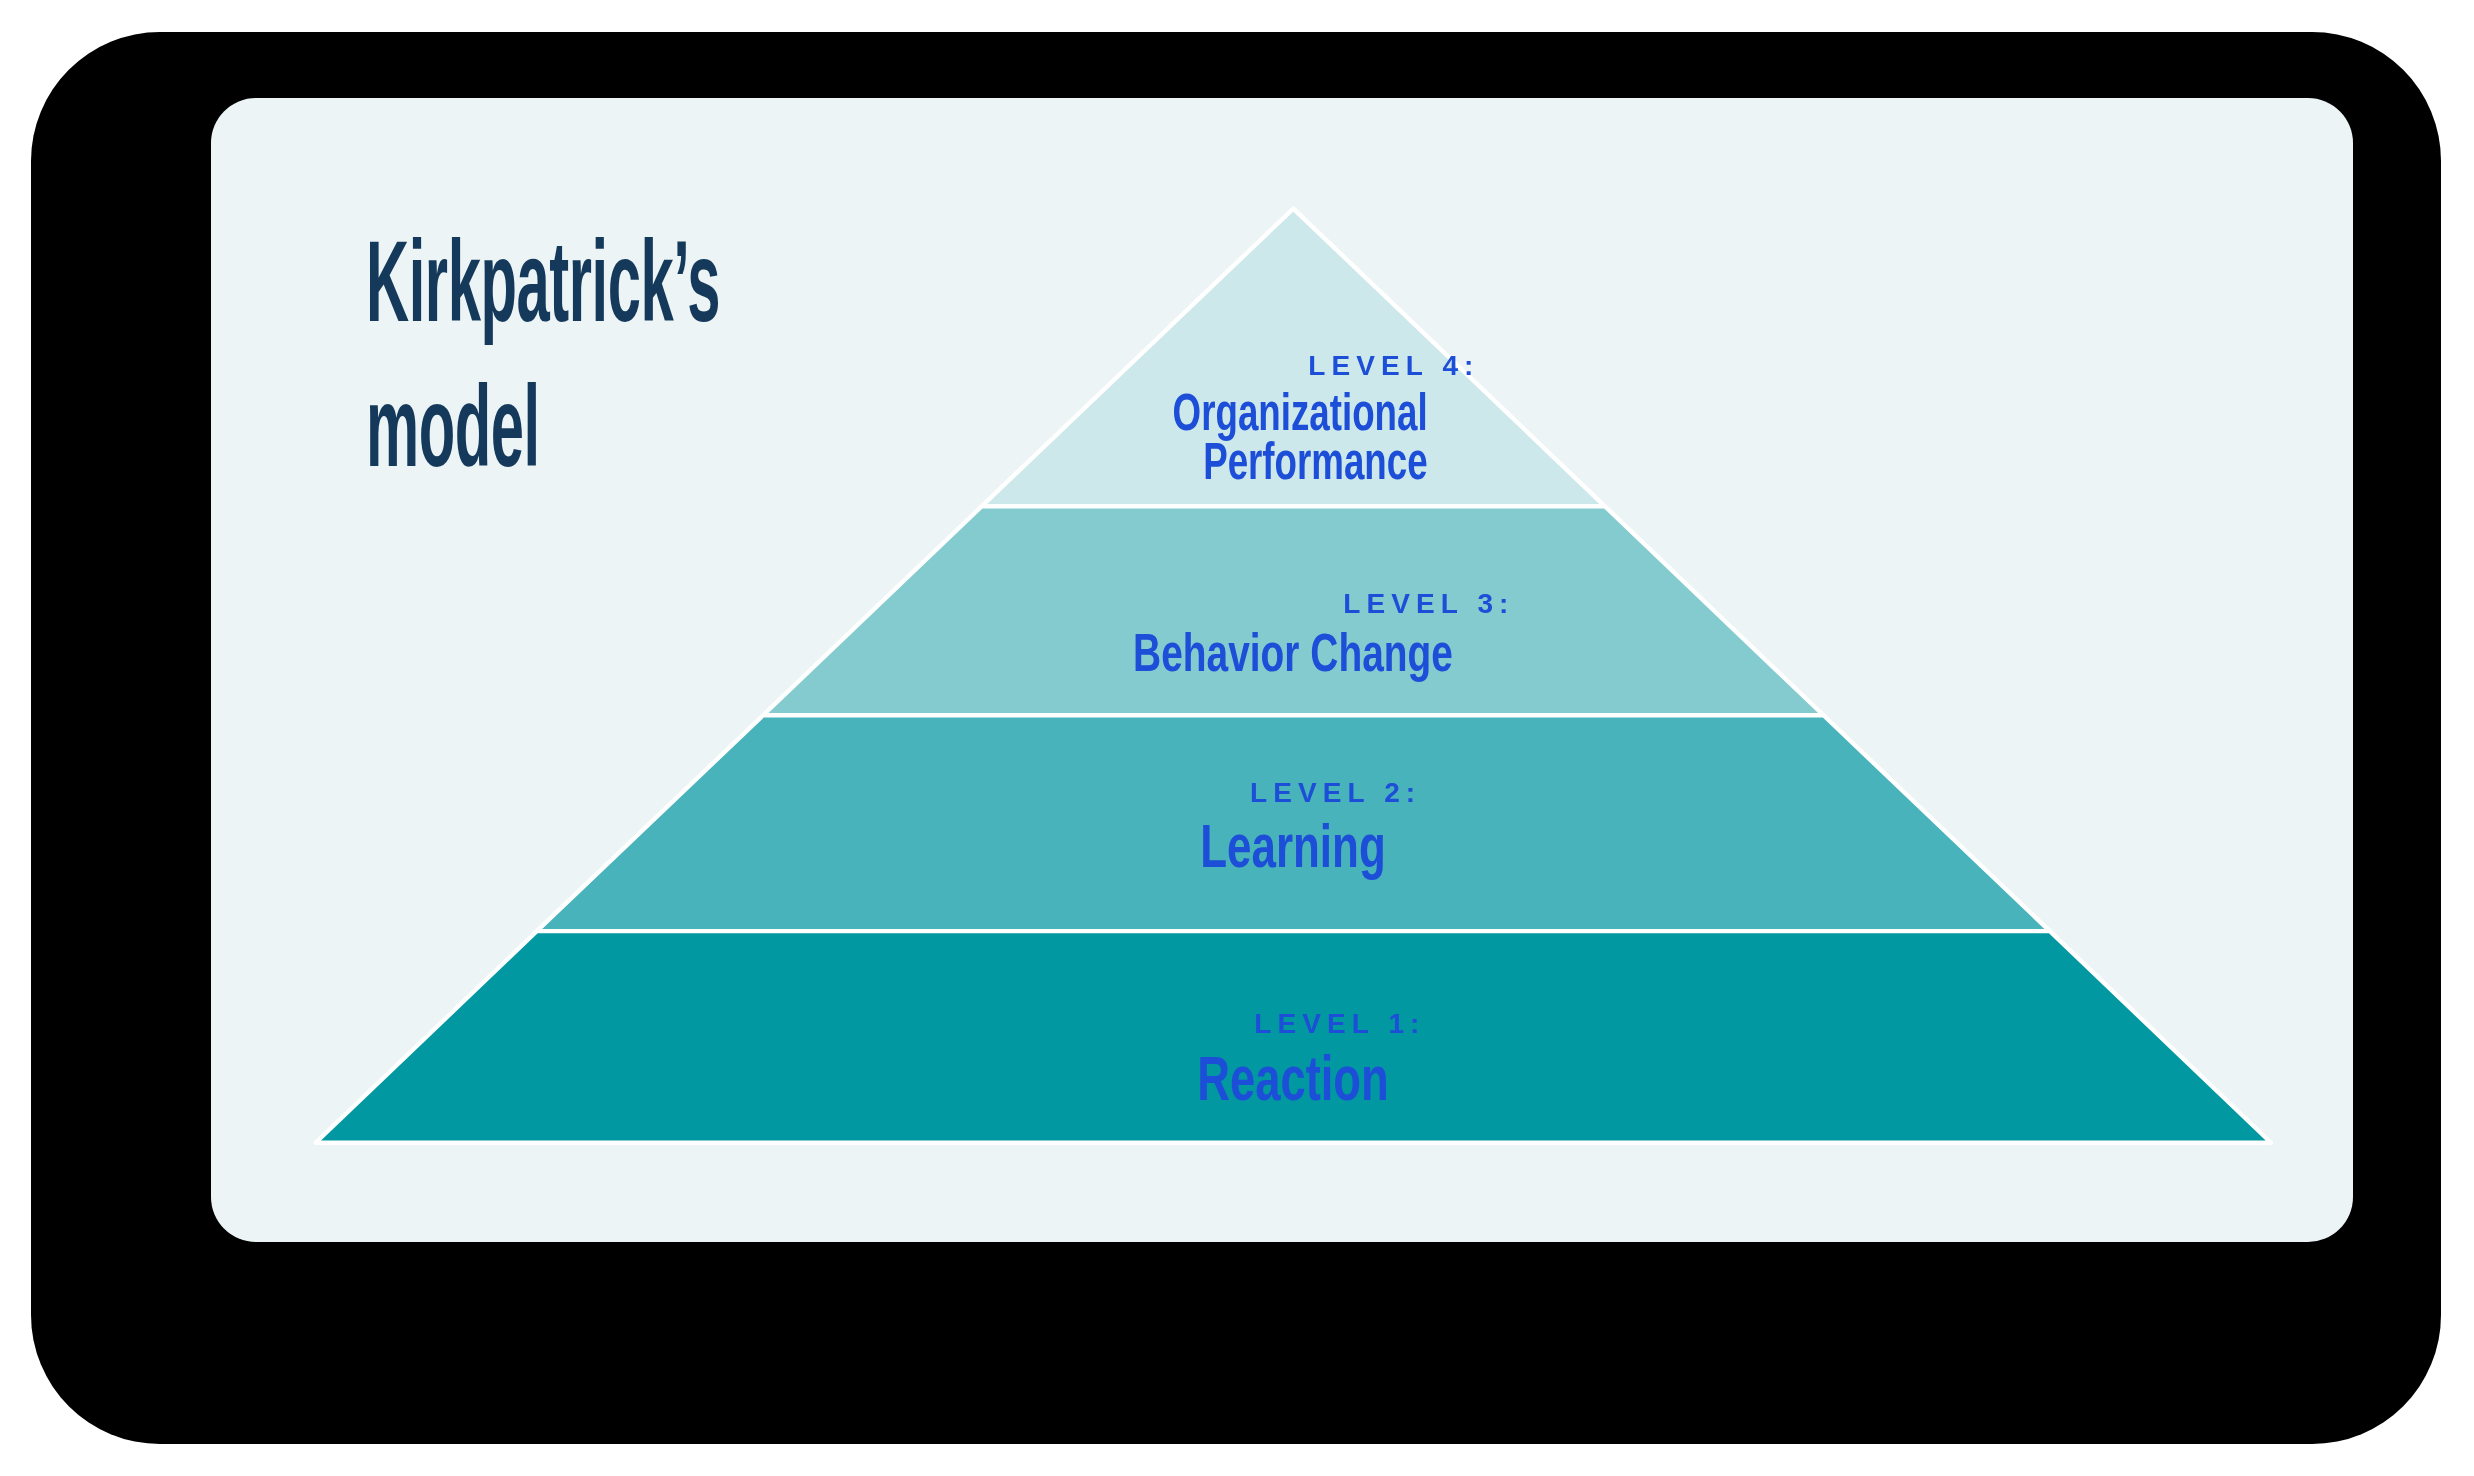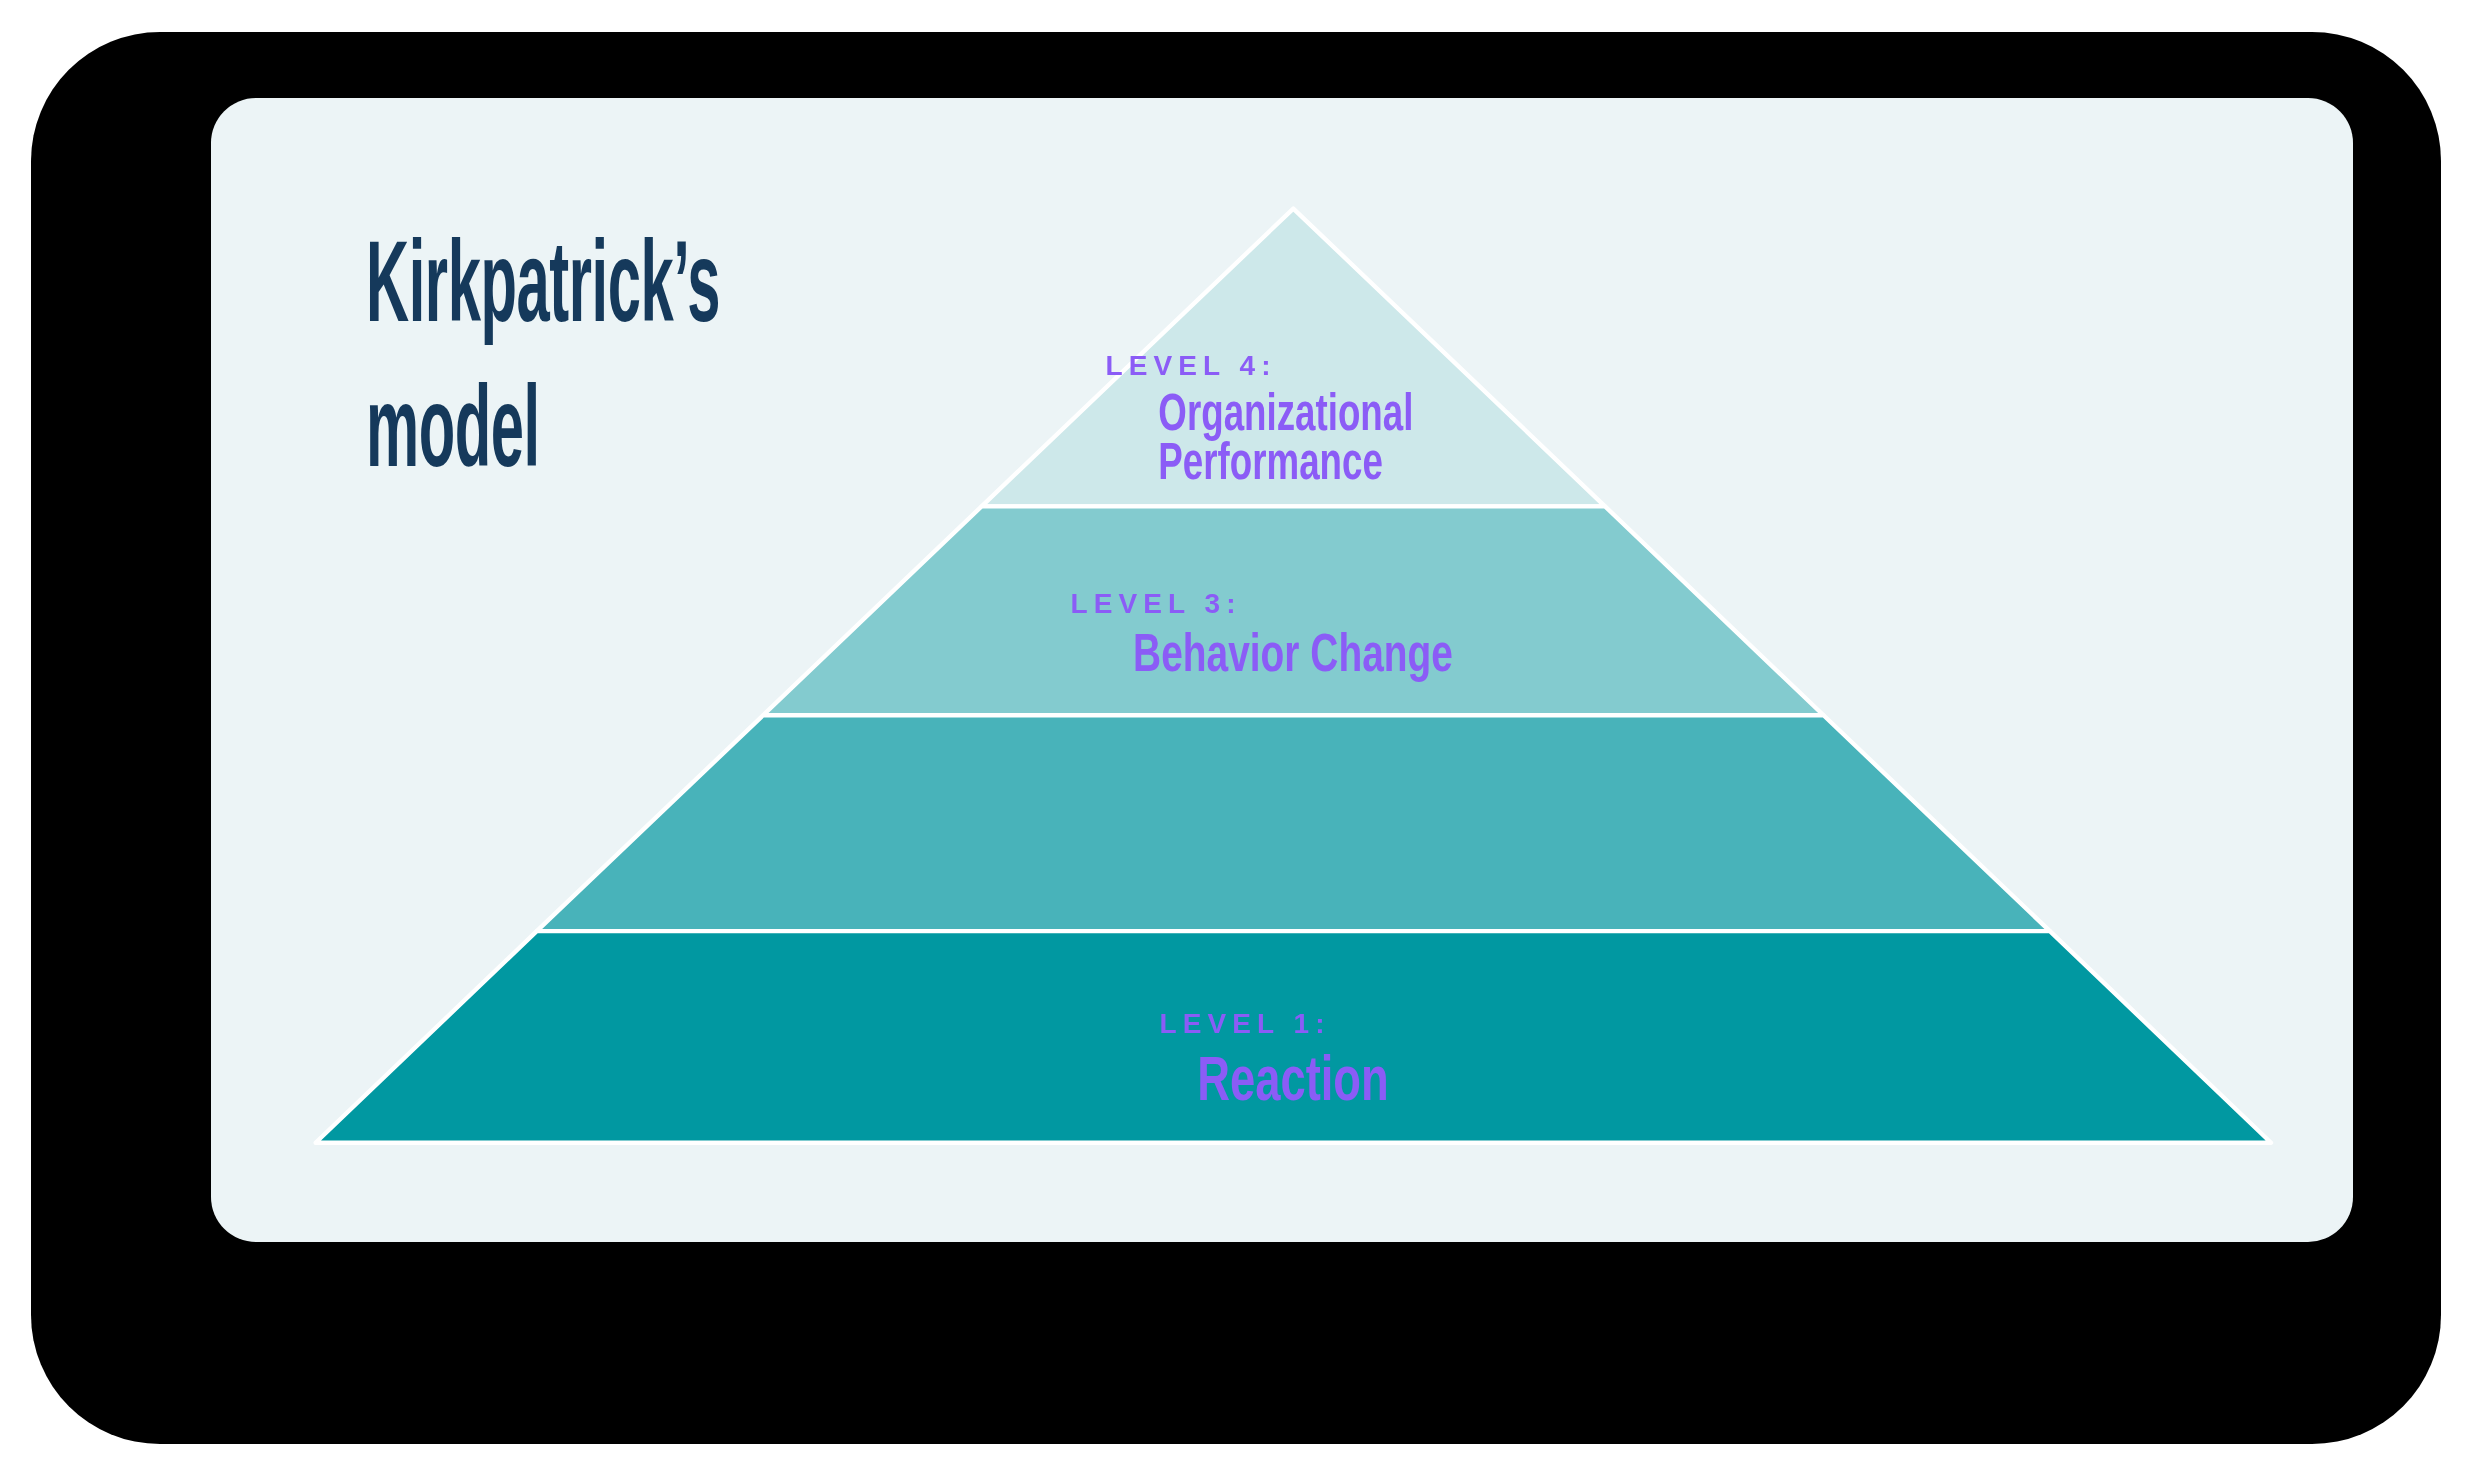--- a/index.html
+++ b/index.html
@@ -62,22 +62,22 @@
   }
   .pyramid-svg polygon {
     stroke: #ffffff;
     stroke-width: 5;
     stroke-linejoin: round;
   }
   .level-text {
     position: absolute;
     left: 1082px;
     transform: translateX(-50%);
-    text-align: left;
-    color: #8b5cf6;
+    text-align: right;
+    color: #1d4ed8;
     white-space: nowrap;
   }
   .level-label {
     display: block;
     font-size: 28px;
     font-weight: 600;
     letter-spacing: 6.1px;
     line-height: 35px;
   }
   .level-name {
@@ -120,20 +120,24 @@
       <div class="level-text level-4-text">
         <span class="level-label">LEVEL 4:</span>
         <span class="level-name">Organizational Performance</span>
       </div>
 
       <div class="level-text level-3-text">
         <span class="level-label">LEVEL 3:</span>
         <span class="level-name">Behavior Change</span>
       </div>
 
+      <div class="level-text level-2-text">
+        <span class="level-label">LEVEL 2:</span>
+        <span class="level-name">Learning</span>
+      </div>
 
       <div class="level-text level-1-text">
         <span class="level-label">LEVEL 1:</span>
         <span class="level-name">Reaction</span>
       </div>
 
     </div>
   </div>
 </div>
 

